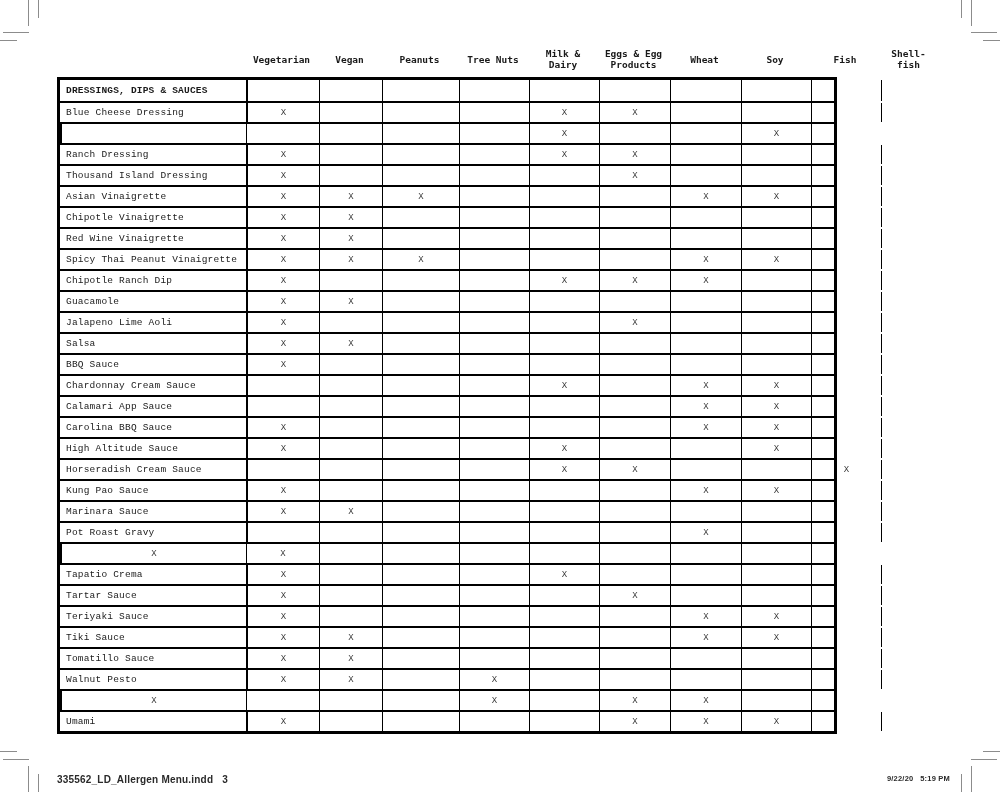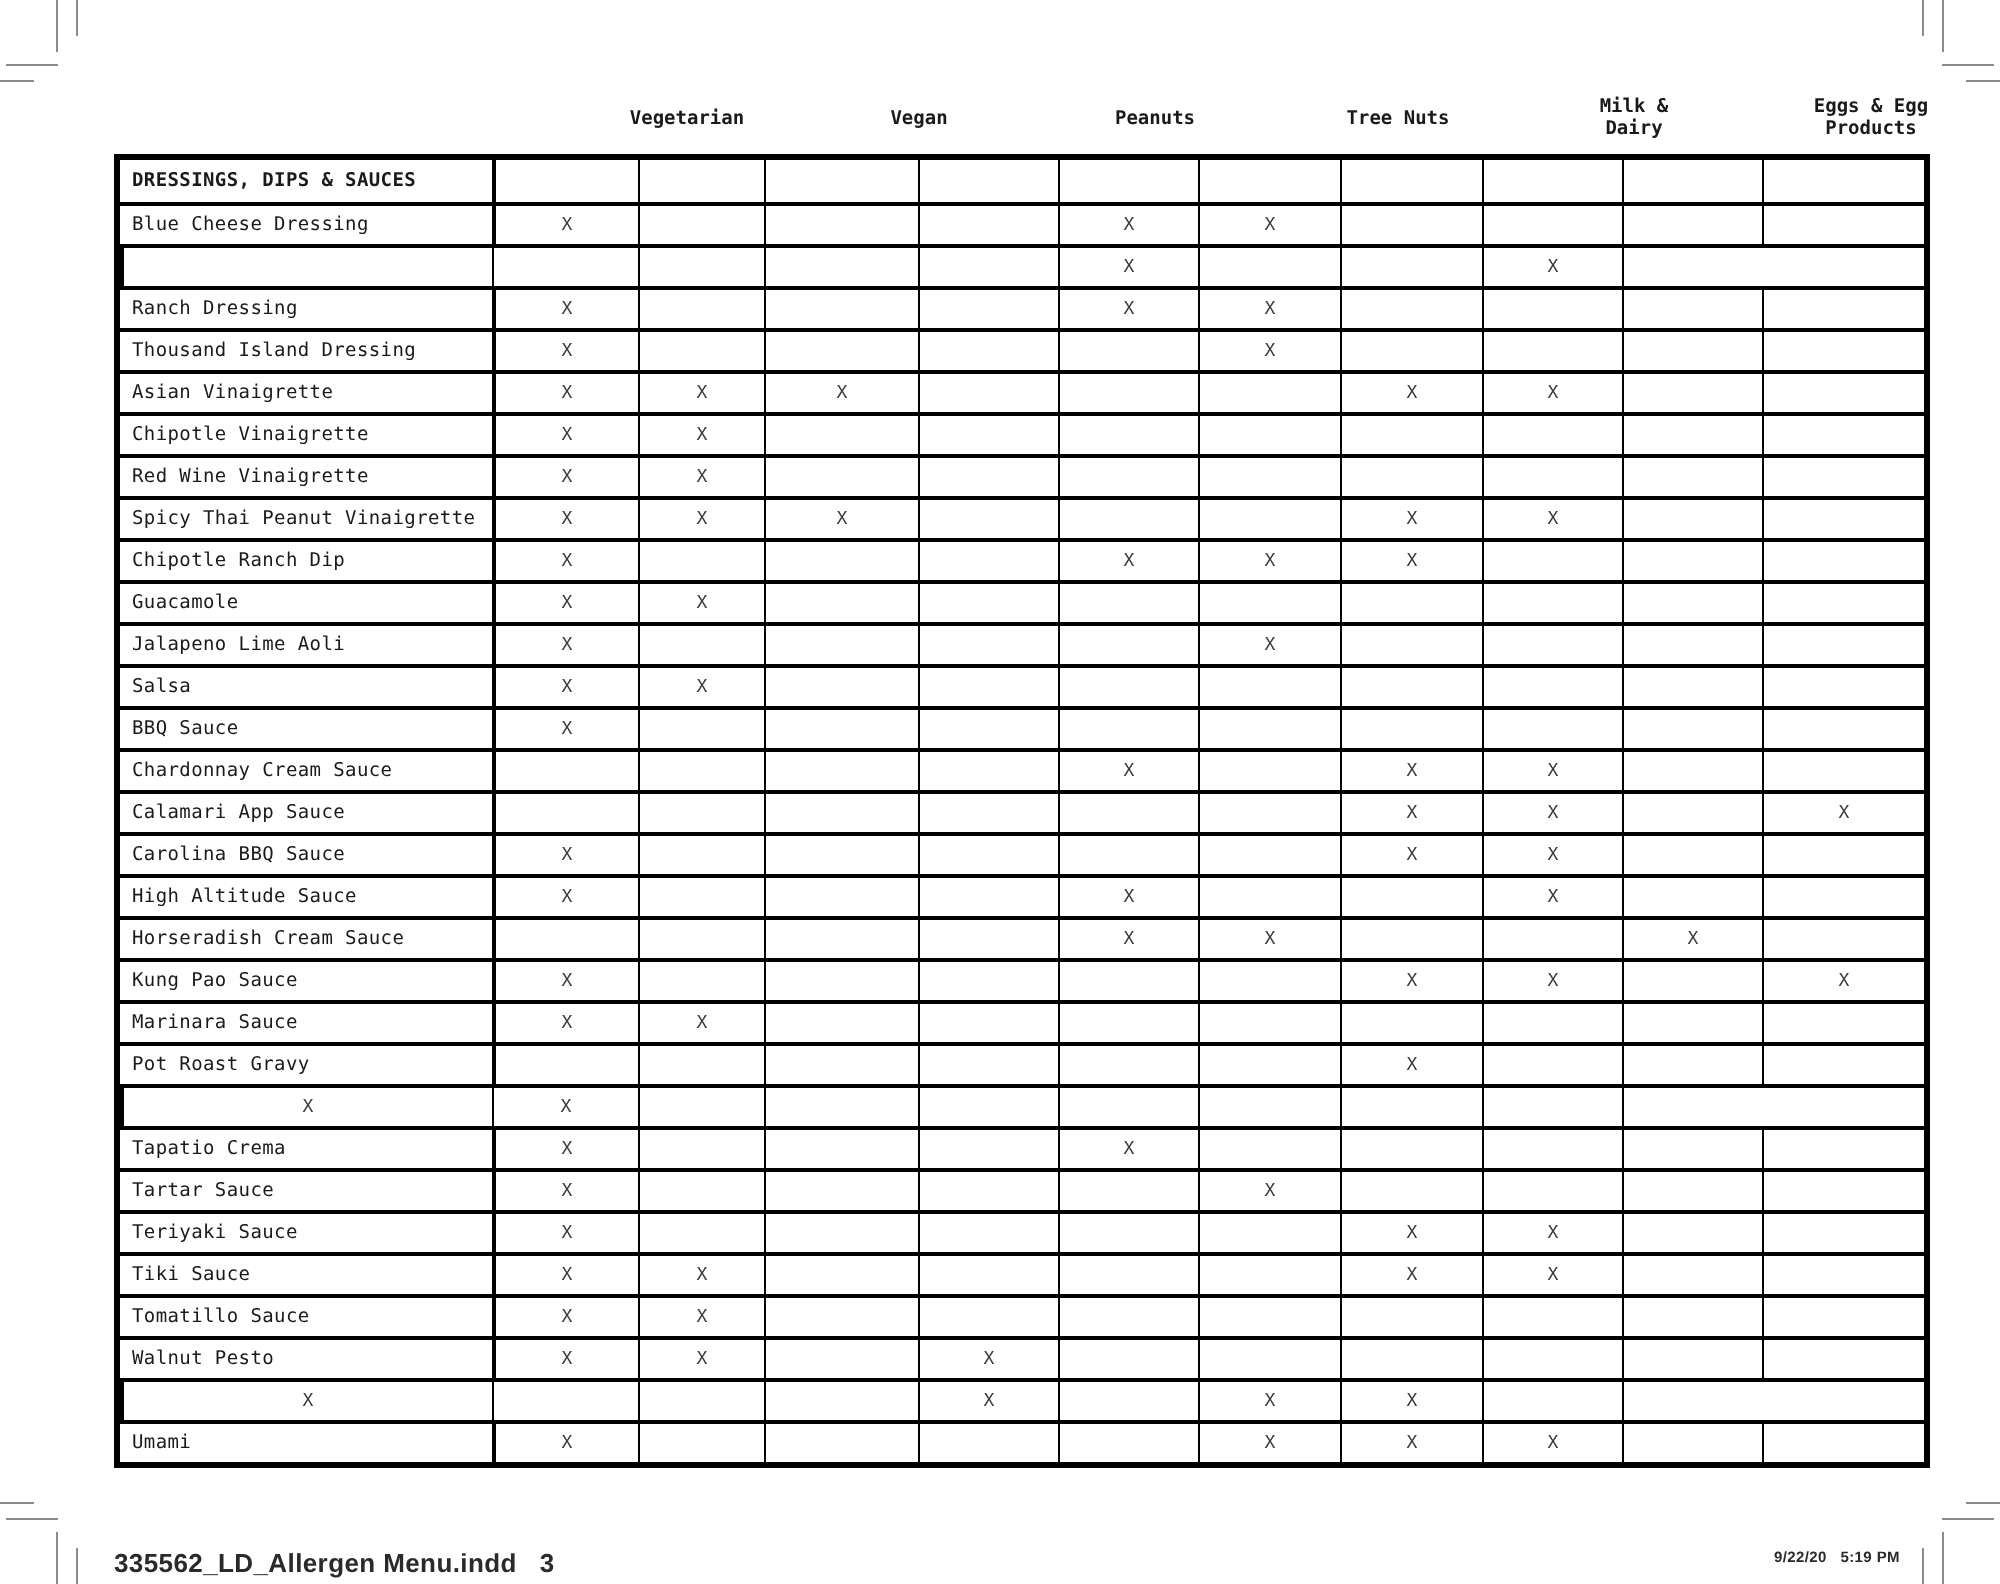--- a/index.html
+++ b/index.html
@@ -11,37 +11,37 @@
     font-family:"DejaVu Sans Mono","Liberation Mono",monospace;
     color:#1a1a1a;
   }
   
   .mark{position:absolute;background:#8c8c8c;}
   .mark.v{width:1px;}
   .mark.h{height:1px;}
 
   
   .col-headers{
-    position:absolute;left:71px;top:43px;width:880px;height:32px;
+    position:absolute;left:57px;top:43px;width:880px;height:32px;
     display:grid;
     grid-template-columns:188px 73px 63px 77px 70px 70px 71px 71px 70px 70px 1fr;
     align-items:center;
-    gap:48px;
   }
   .col-header{
     text-align:center;
     font-size:9.5px;font-weight:bold;line-height:11px;
     white-space:pre-line;
   }
 
   
   .allergen-table{
-    position:absolute;left:57px;top:77px;width:908px;
+    position:absolute;left:57px;top:77px;width:780px;
     border:3px solid #000;box-sizing:border-box;
     background:#fff;
+    font-family:Liberation Mono, monospace;
   }
   .t-row{
     display:grid;
     grid-template-columns:186px 73px 63px 77px 70px 70px 71px 71px 70px 70px 1fr;
     height:21px;box-sizing:border-box;
     border-top:2px solid #000;
   }
   .t-row:first-child{border-top:none;}
   .cell{
     box-sizing:border-box;
@@ -56,21 +56,21 @@
     font-size:9.5px;color:#1a1a1a;letter-spacing:0.2px;
     white-space:nowrap;
   }
   .cell.first-allergen{border-left:2px solid #000;}
   .t-row.section .cell.name{font-weight:bold;}
 
   
   .footer-left{
     position:absolute;left:57px;top:774px;
     font-family:"Liberation Sans","DejaVu Sans",sans-serif;
-    font-size:13px;font-weight:bold;color:#2a2a2a;
+    font-size:10px;font-weight:bold;color:#2a2a2a;
     white-space:pre;letter-spacing:0.2px;
   }
   .footer-right{
     position:absolute;right:50px;top:774px;
     font-family:"Liberation Sans","DejaVu Sans",sans-serif;
     font-size:7.5px;font-weight:bold;color:#2a2a2a;
     white-space:pre;letter-spacing:0.2px;margin-left:20px;
   }
 </style>
 </head>

